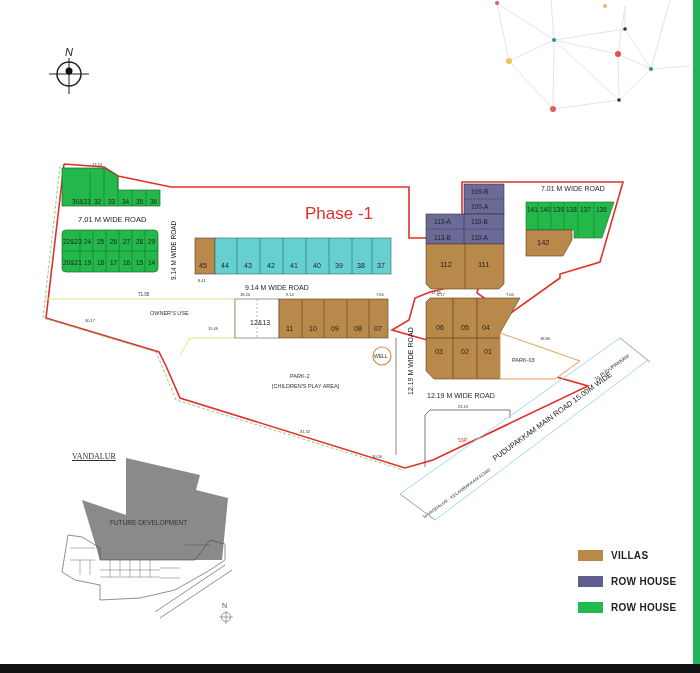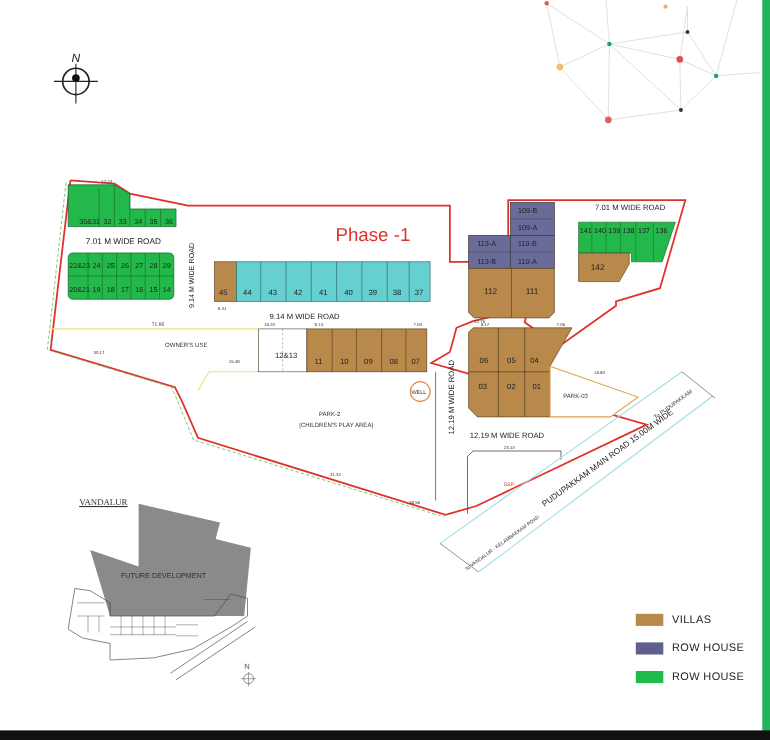--- a/index.html
+++ b/index.html
@@ -1,21 +1,21 @@
 <!DOCTYPE html>
 <html><head>
 <meta charset="utf-8">
 <style>
   html, body { margin:0; padding:0; background:#ffffff; }
   body { width:700px; height:673px; position:relative; overflow:hidden; font-family:"Liberation Sans", sans-serif; }
   #plan { position:absolute; left:0; top:0; width:700px; height:673px; }
   .green-bar { position:absolute; left:693px; top:0; width:7px; height:665px; background:#21b35a; }
   .black-bar { position:absolute; left:0; top:664px; width:700px; height:9px; background:#111; }
   .legend { position:absolute; left:578px; top:550px; width:115px; }
-  .legend-item { display:flex; align-items:center; height:26px; }
+  .legend-item { display:flex; align-items:flex-start; height:26px;font-weight:bold; }
   .swatch { width:25px; height:11px; margin-right:8px; }
   .legend-label { font-size:10px; color:#222; letter-spacing:0.3px; }
   .keyplan-title { position:absolute; left:72px; top:452px; font-family:"Liberation Serif", serif; font-size:8px; text-decoration:underline; color:#333; }
   svg text { font-family:"Liberation Sans", sans-serif; }
 </style>
 </head>
 <body>
 
 <svg id="plan" viewBox="0 0 700 673" xmlns="http://www.w3.org/2000/svg">
 

